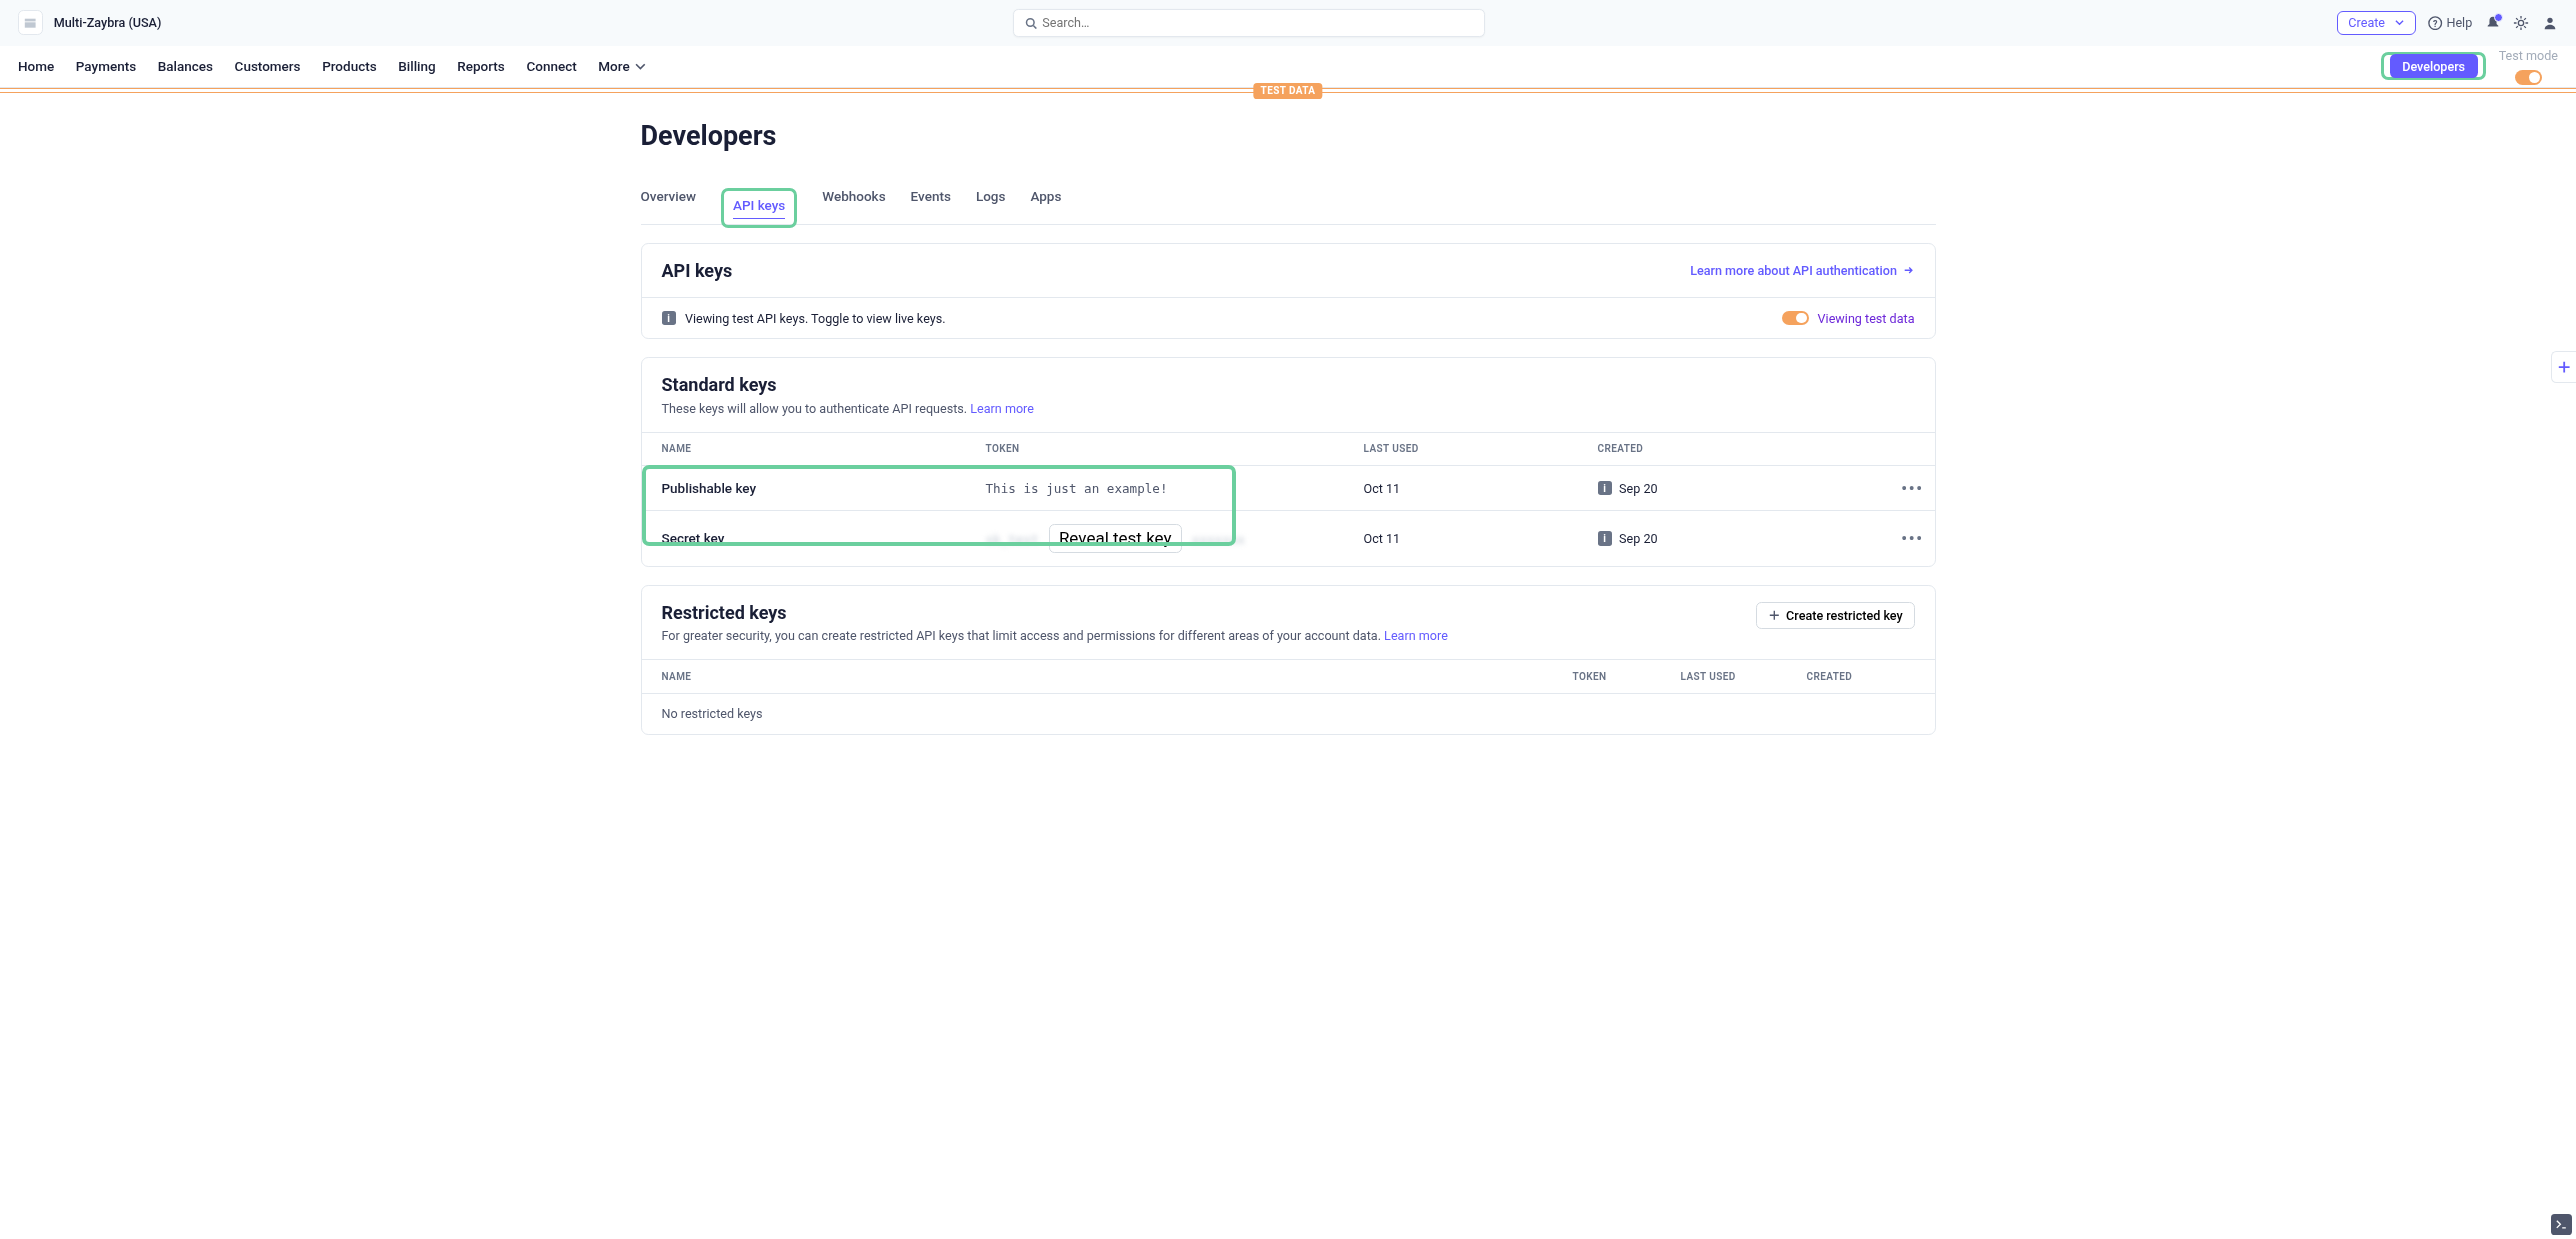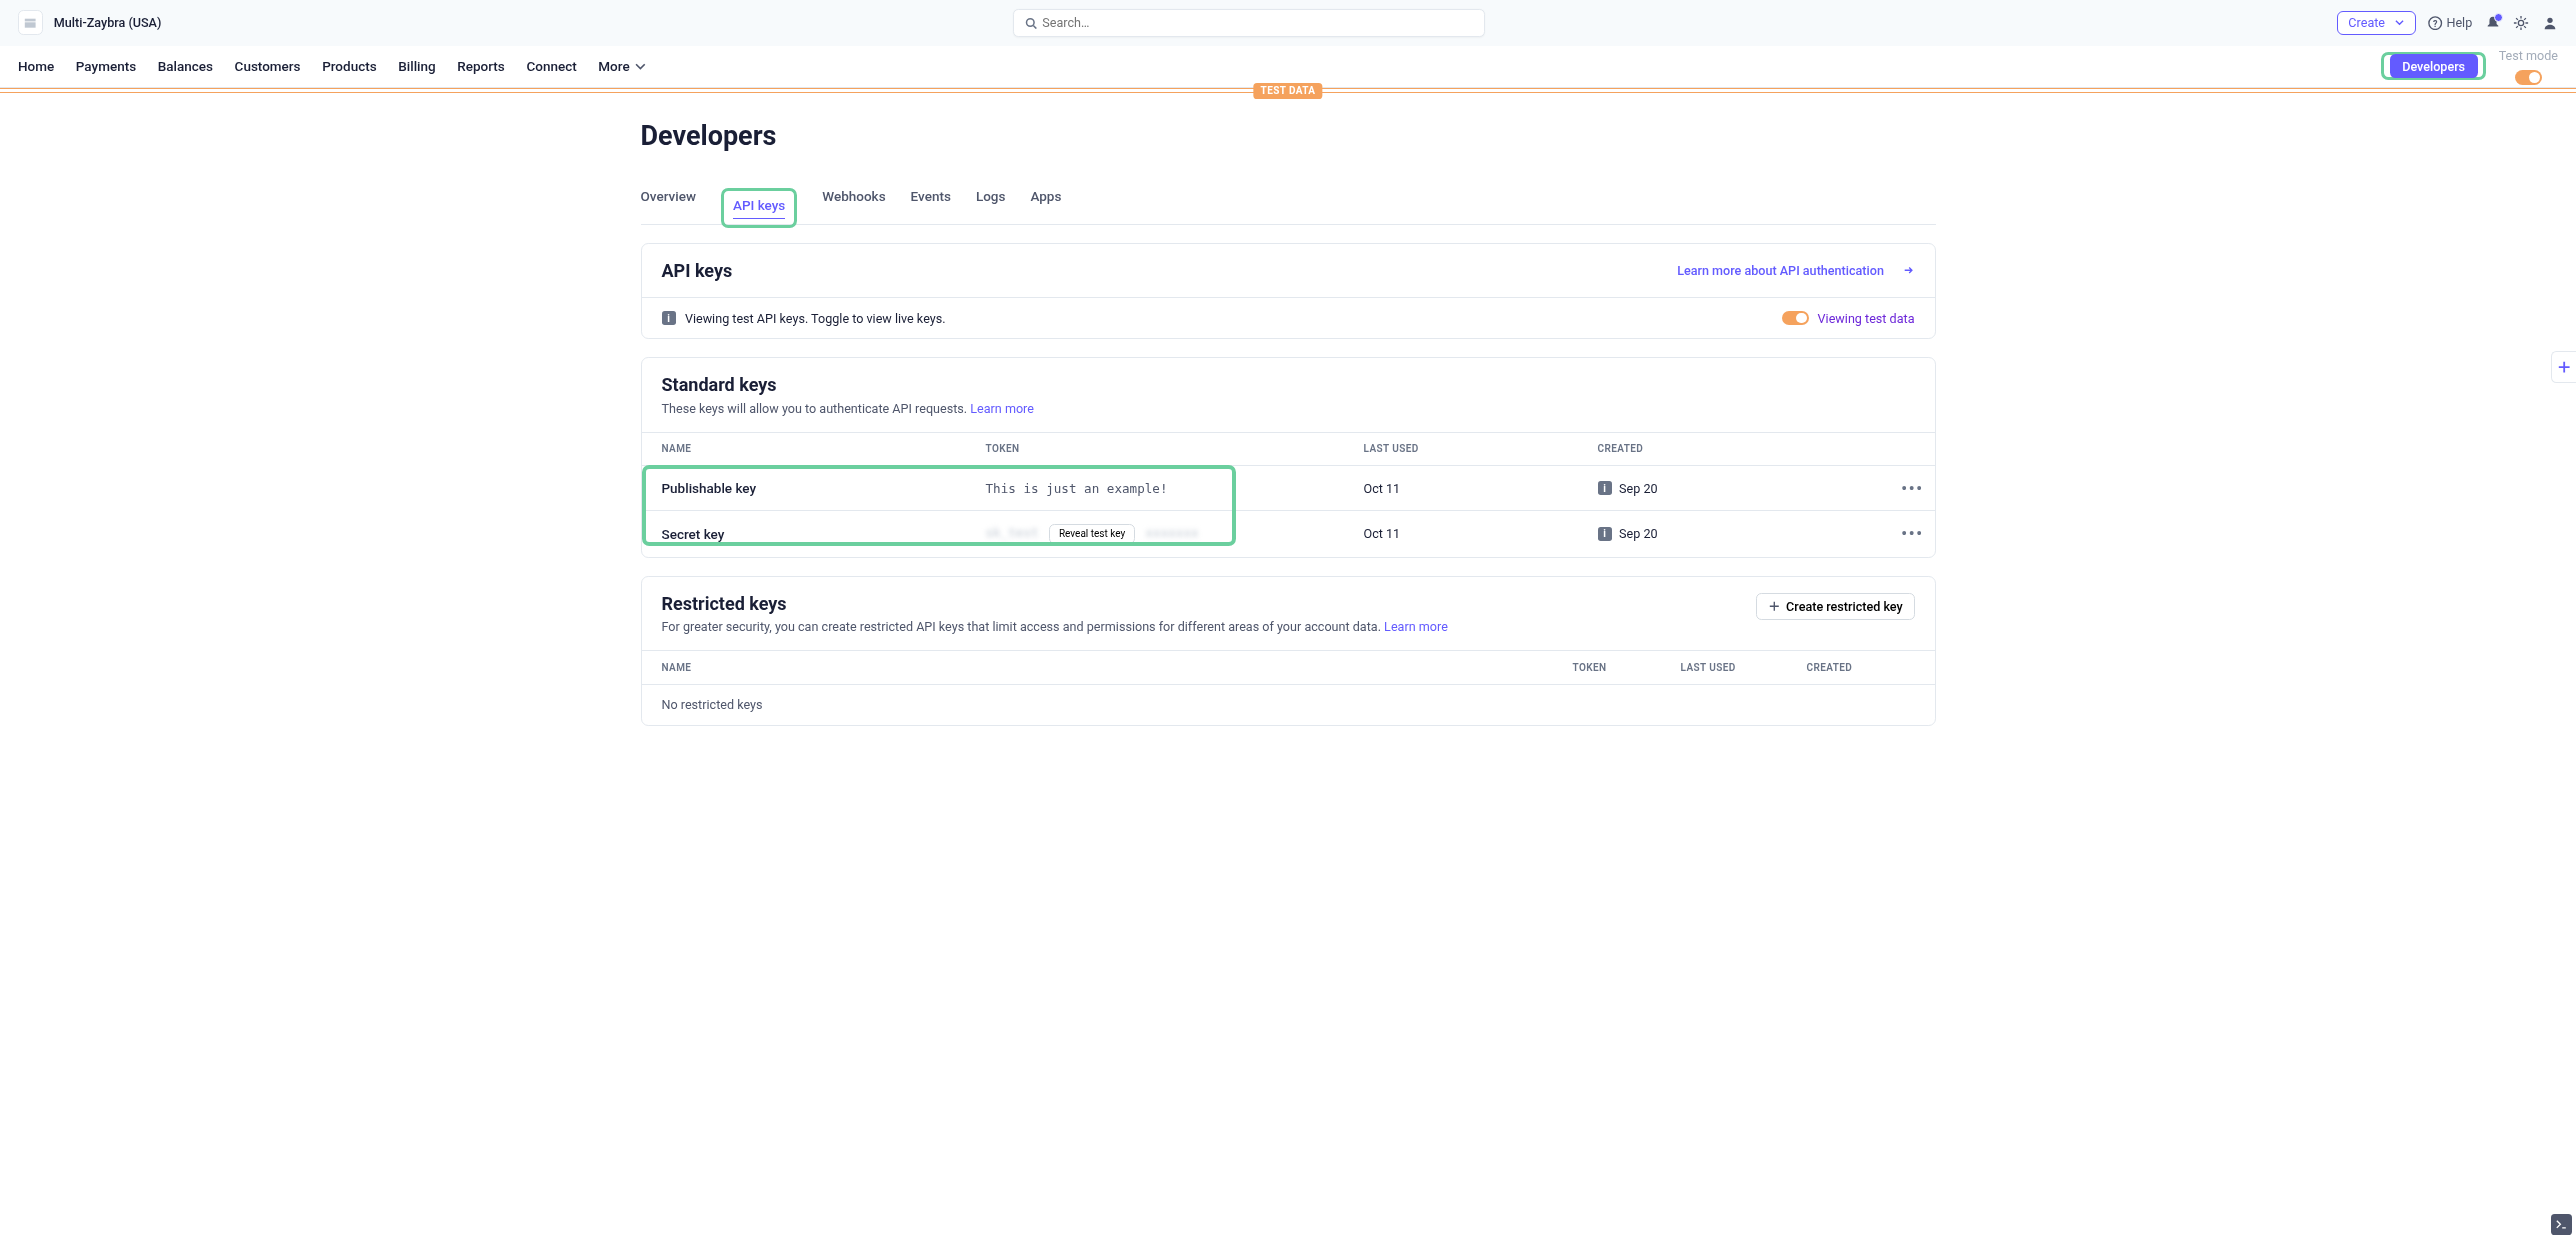--- a/index.html
+++ b/index.html
@@ -37,39 +37,39 @@
 
 .subtabs { display:flex; gap: 25px; border-bottom:0.9px solid #e3e8ee;margin-top:36px; }
 .subtab { padding: 0 0 10.8px; font-size:13.5px; font-weight:500; color:#4f566b; cursor:pointer; }
 .subtab.active { color:#635bff; border-bottom:1.8px solid #635bff; }
 .subtab-hl { border: 3.6px solid #6bcf9e; border-radius:7.2px; padding:5.4px 9px; margin-bottom:-3.6px; }
 .subtab-hl .subtab { padding:0 0 5.4px; }
 
 .card { border:0.9px solid #e3e8ee; border-radius:7.2px; margin-top:18px; background:#fff; }
 .card-header { display:flex; justify-content:space-between; align-items:center; padding: 16px 20px; }
 .card-header h2 { font-size:18px; font-weight:700; }
-.learn-link { color:#635bff; font-size:12.6px; font-weight:500; display:flex; align-items:center; gap:18px; }
+.learn-link { color:#635bff; font-size:12.6px; font-weight:500; display:flex; align-items:center; gap:5px; }
 .card-info { display:flex; align-items:center; justify-content:space-between; padding: 12.6px 20px; border-top:0.9px solid #e3e8ee; }
 .card-info-left { display:flex; align-items:center; gap:9px; }
 .info-icon { width:14.4px; height:14.4px; background:#697386; color:#fff; border-radius:2.7px; display:flex; align-items:center; justify-content:center; font-size:10px; font-weight:700; }
 .viewing-toggle { display:flex; align-items:center; gap:9px; }
 .toggle-orange { width:27px; height:14.4px; background:#f5a25d; border-radius:9px; position:relative; }
 .toggle-orange::after { content:''; position:absolute; right:1.8px; top:1.8px; width:10.8px; height:10.8px; background:#fff; border-radius:50%; }
 
 .section-block { margin-top:18px; border:0.9px solid #e3e8ee; border-radius:7.2px; }
 .section-head { padding:16px 20px; display:flex; justify-content:space-between; align-items:flex-start; }
 .section-title { font-size:18px; font-weight:700; }
 .section-desc { font-size:12.6px; color:#4f566b; margin-top:5.4px; }
 .section-desc a { color:#635bff; text-decoration:none; }
 
 .keys-table-head { display:grid; grid-template-columns: 324px 378px 234px 288px 54px; padding: 10.8px 20px; border-top:0.9px solid #e3e8ee; font-size:10px; font-weight:600; color:#697386; letter-spacing:0.4px; }
 .keys-row { display:grid; grid-template-columns: 324px 378px 234px 288px 54px; padding: 12.6px 20px; border-top:0.9px solid #e3e8ee; align-items:center; }
 .key-name { font-weight:500; font-size:13.5px; }
 .token-text { font-family: ui-monospace, Menlo, monospace; font-size:12.6px; color:#4f566b; }
-.reveal-btn { border:0.9px solid #d5dbe1; background:#fff; padding:3.6px 9px; border-radius:5.4px; font-size:10px; cursor:pointer; }
+.reveal-btn { border:0.9px solid #d5dbe1; background:#fff; padding:3.6px 9px; border-radius:5.4px; font-size:17px; cursor:pointer; }
 .token-blur { filter: blur(2.7px); color:#c0c8d2; font-family:monospace; display:inline-block; margin-left:7.2px; }
 .token-blur.before { margin-left:0; margin-right:7.2px; }
 .col-created { display:flex; align-items:center; gap:7.2px; }
 .dots-btn { cursor:pointer; color:#697386; font-size:16px; font-weight:700; letter-spacing:1.8px; display:flex; justify-content:center; }
 
 .restricted-head { display:grid; grid-template-columns: 1fr 108px 126px 108px; padding:10.8px 20px; border-top:0.9px solid #e3e8ee; font-size:10px; font-weight:600; color:#697386; letter-spacing:0.4px; }
 .restricted-empty { padding:12.6px 20px; border-top:0.9px solid #e3e8ee; color:#4f566b; }
 .create-restricted-btn { display:flex; align-items:center; gap:5.4px; border:0.9px solid #d5dbe1; padding:5.4px 10.8px; border-radius:5.4px; font-size:12.6px; font-weight:500; cursor:pointer; background:#fff; }
 
 .side-plus { position:fixed; right:0; top:351px; width:25px; height:32px; background:#fff; border:0.9px solid #e3e8ee; border-right:none; border-radius:5.4px 0 0 5.4px; display:flex; align-items:center; justify-content:center; color:#635bff; font-size:16px; cursor:pointer; }

